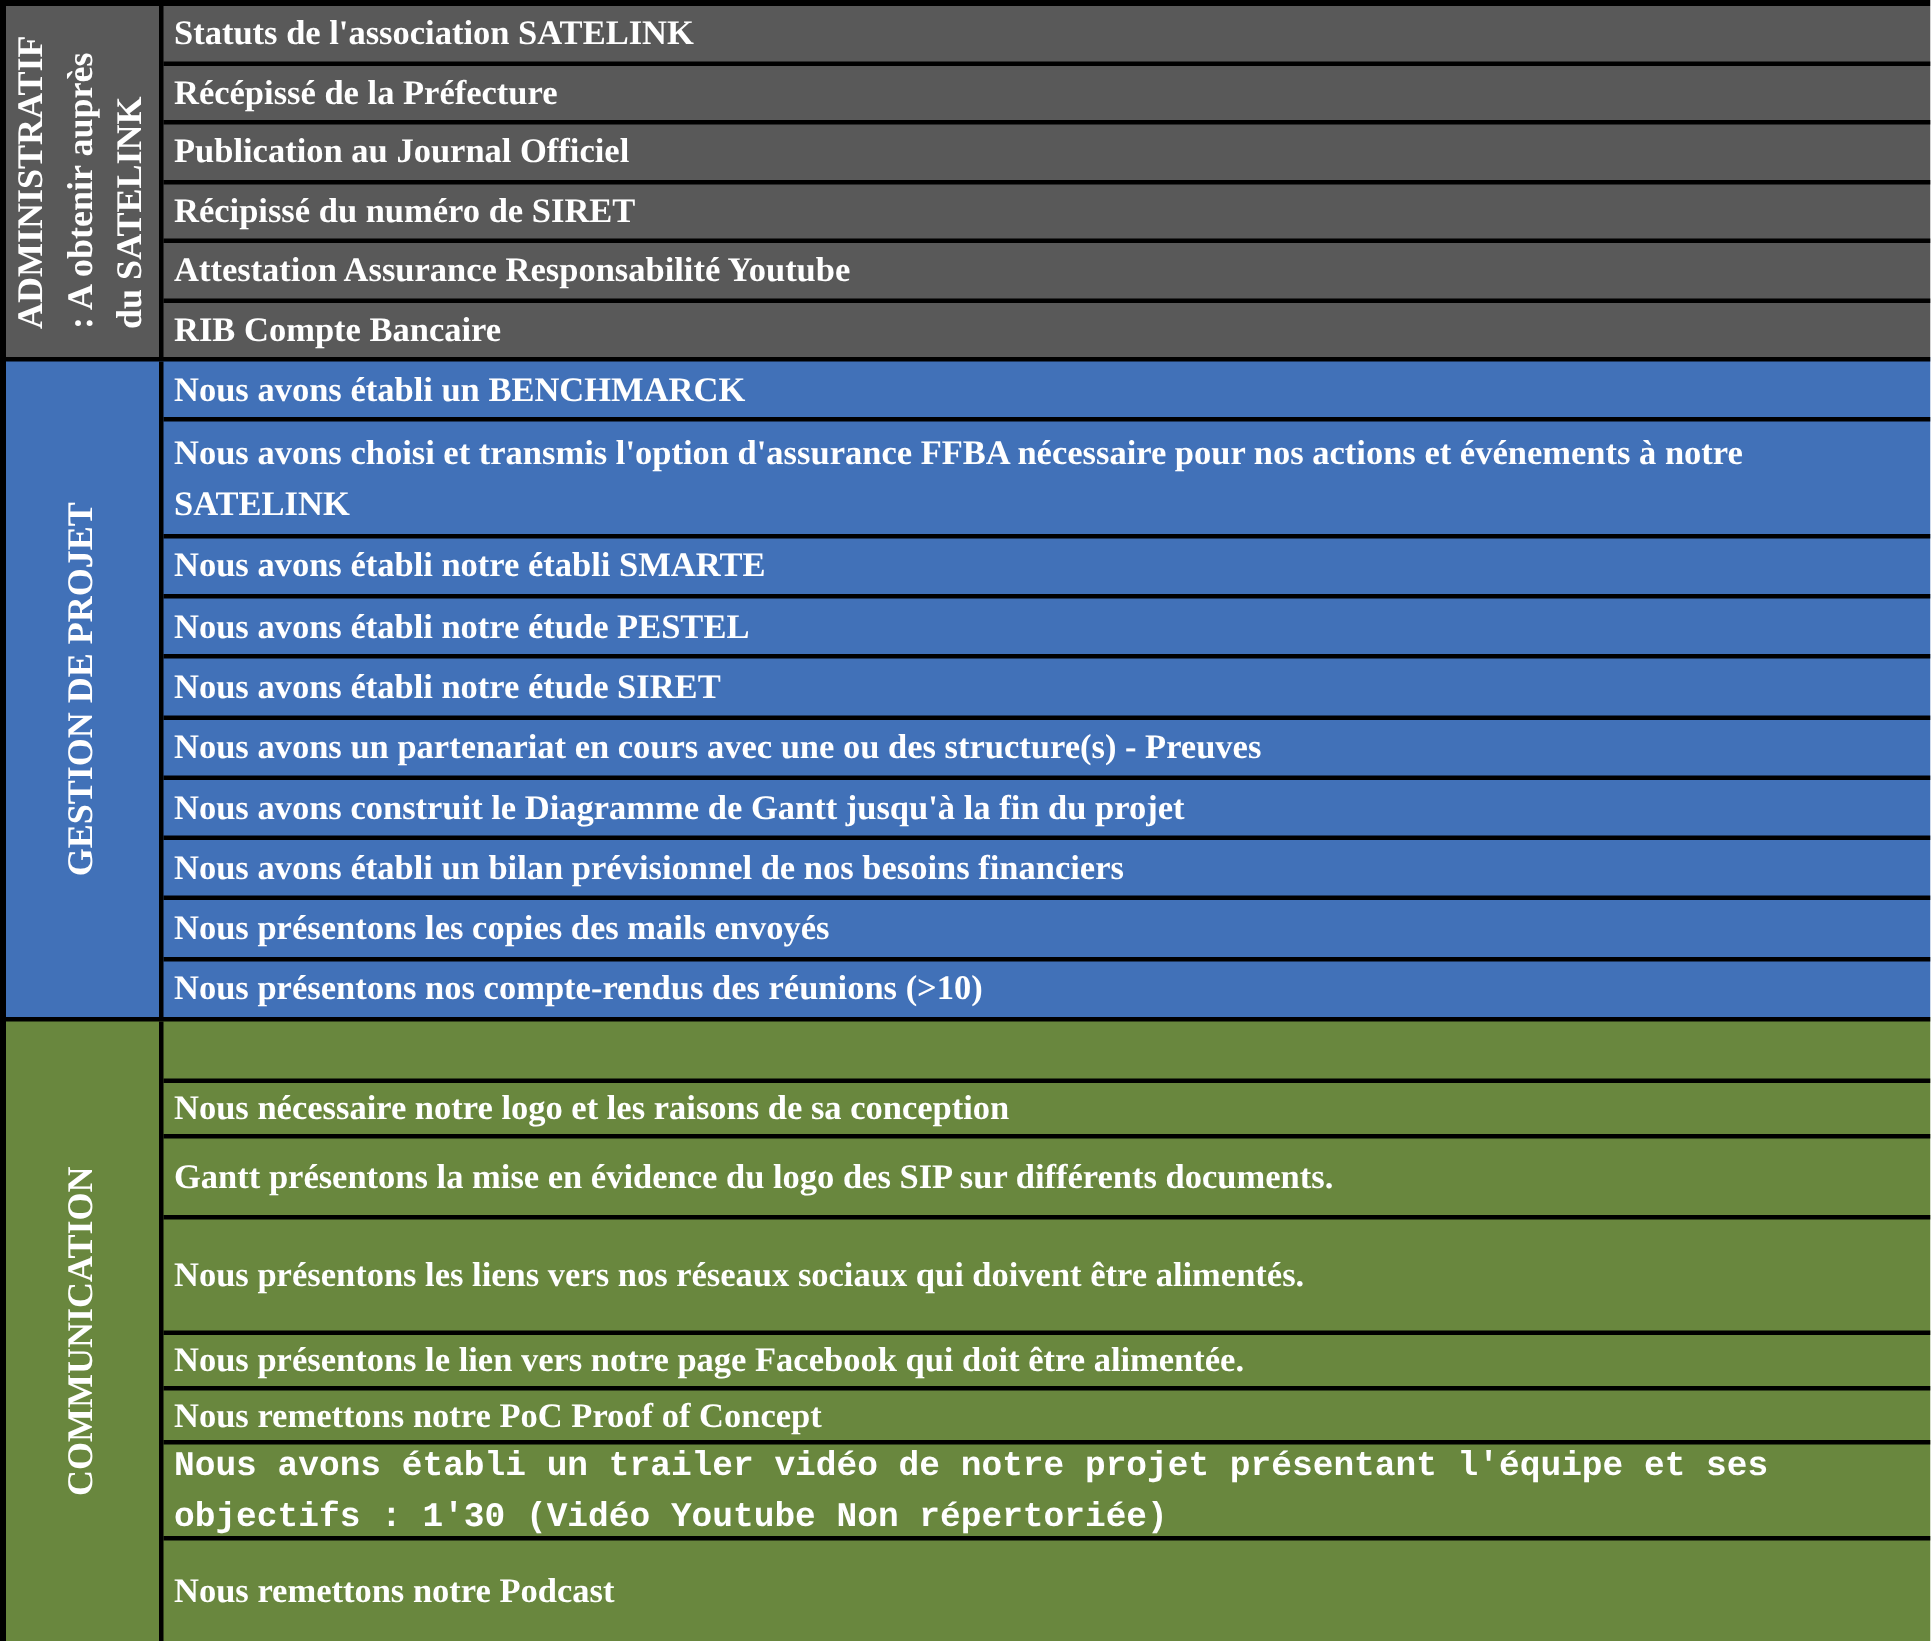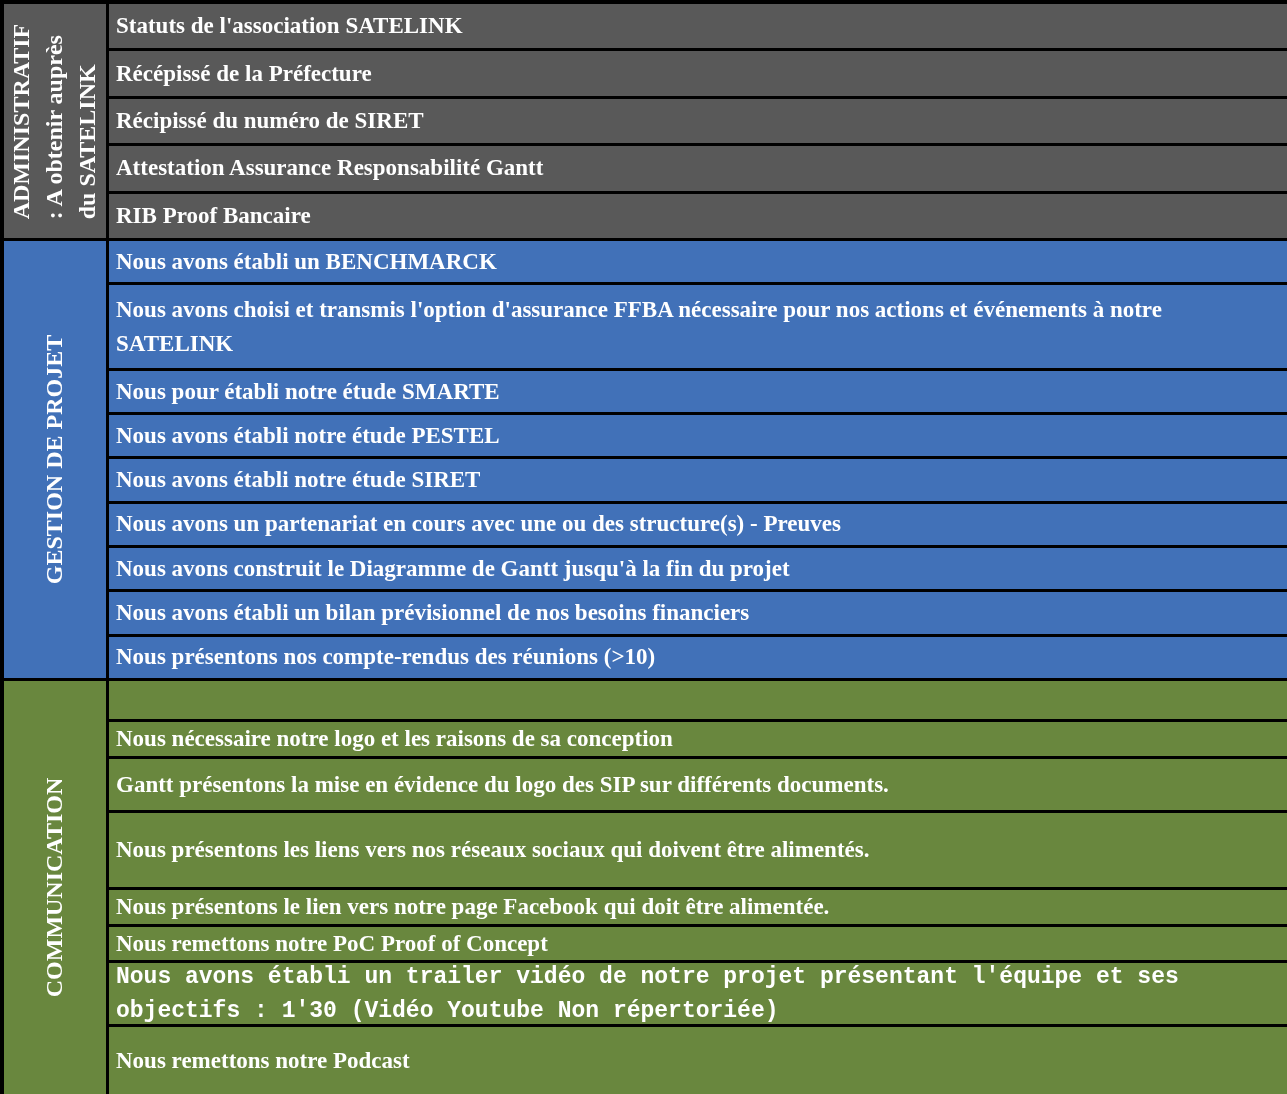--- a/index.html
+++ b/index.html
@@ -62,43 +62,45 @@
         <div class="vinner">
           <div>ADMINISTRATIF</div>
           <div>: A obtenir auprès</div>
           <div>du SATELINK</div>
         </div>
       </div>
     </div>
     <div class="rows">
       <div class="row">Statuts de l'association SATELINK</div>
       <div class="row">Récépissé de la Préfecture</div>
+      <div class="row">Publication au Journal Officiel</div>
       <div class="row">Récipissé du numéro de SIRET</div>
-      <div class="row">Attestation Assurance Responsabilité Gantt</div>
-      <div class="row">RIB Proof Bancaire</div>
+      <div class="row">Attestation Assurance Responsabilité Youtube</div>
+      <div class="row">RIB Compte Bancaire</div>
     </div>
   </div>
 
   <div class="section sec-projet">
     <div class="label-cell">
       <div class="vwrap">
         <div class="vinner">
           <div>GESTION DE PROJET</div>
         </div>
       </div>
     </div>
     <div class="rows">
       <div class="row">Nous avons établi un BENCHMARCK</div>
       <div class="row x2">Nous avons choisi et transmis l'option d'assurance FFBA nécessaire pour nos actions et événements à notre SATELINK</div>
-      <div class="row">Nous pour établi notre étude SMARTE</div>
+      <div class="row">Nous avons établi notre établi SMARTE</div>
       <div class="row">Nous avons établi notre étude PESTEL</div>
       <div class="row">Nous avons établi notre étude SIRET</div>
       <div class="row">Nous avons un partenariat en cours avec une ou des structure(s) - Preuves</div>
       <div class="row">Nous avons construit le Diagramme de Gantt jusqu'à la fin du projet</div>
       <div class="row">Nous avons établi un bilan prévisionnel de nos besoins financiers</div>
+      <div class="row">Nous présentons les copies des mails envoyés</div>
       <div class="row">Nous présentons nos compte-rendus des réunions (&gt;10)</div>
     </div>
   </div>
 
   <div class="section sec-comm">
     <div class="label-cell">
       <div class="vwrap">
         <div class="vinner">
           <div>COMMUNICATION</div>
         </div>

